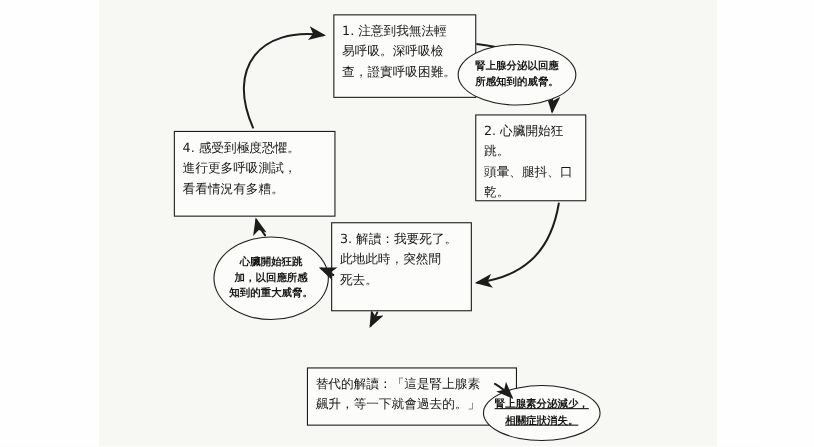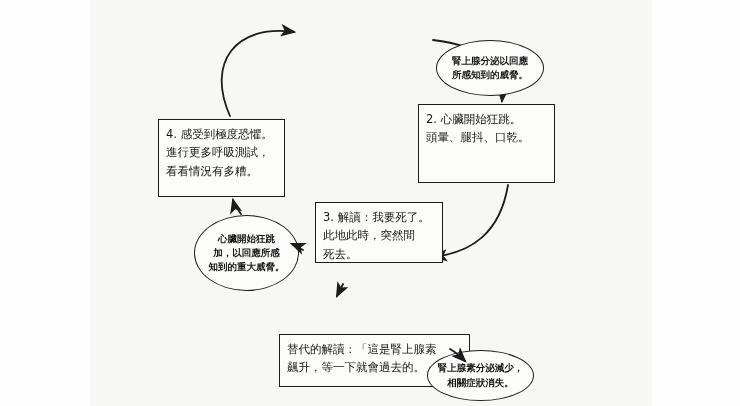--- a/index.html
+++ b/index.html
@@ -54,27 +54,27 @@
     display: flex;
     align-items: center;
     justify-content: center;
     text-align: center;
     font-size: 9.5px;
     font-weight: bold;
     line-height: 1.5;
     padding: 4px 8px;
   }
   #box-step1   { left: 303px; top: 13px;  width: 130px; height: 76px; }
-  #oval-resp   { left: 436px; top: 40px;  width: 108px; height: 56px; }
-  #box-step2   { left: 418px; top: 104px; width: 137px; height: 79px; }
-  #box-step4   { left: 158px; top: 119px; width: 127px; height: 78px; }
-  #box-step3   { left: 301px; top: 202px; width: 128px; height: 61px; margin-left: 14px; }
+  #oval-resp   { left: 416px; top: 40px;  width: 108px; height: 56px; }
+  #box-step2   { left: 432px; top: 104px; width: 101px; height: 79px; }
+  #box-step4   { left: 158px; top: 119px; width: 147px; height: 78px; }
+  #box-step3   { left: 301px; top: 202px; width: 128px; height: 81px; }
   #oval-incr   { left: 194px; top: 215px; width: 105px; height: 76px; }
   #box-alt     { left: 279px; top: 298px; width: 191px; height: 53px; margin-top: 36px; }
-  #oval-decr   { left: 427px; top: 350px; width: 107px; height: 51px; }
+  #oval-decr   { left: 439px; top: 350px; width: 107px; height: 51px; text-decoration: underline; }
 </style>
 </head>
 <body>
 
 <div class="canvas">
 
   <div class="scan-wash"></div>
 
   <svg class="arrows under" viewBox="0 0 740 406">
     <defs>
@@ -82,20 +82,23 @@
         <path d="M0,0 L10,4 L0,8 L2.5,4 z" fill="#1c1c1c"></path>
       </marker>
     </defs>
     <path class="link" marker-end="url(#ah1)" d="M 230 116 C 206 62 236 24 294 32"></path>
     <path class="link" marker-end="url(#ah1)" d="M 433 40 C 479 45 505 63 502 101"></path>
     <path class="link" marker-end="url(#ah1)" d="M 508 185 C 500 233 472 252 434 257"></path>
     <path class="link" marker-end="url(#ah1)" d="M 241 214 C 237 208 234 204 233 200"></path>
     <path class="link" marker-end="url(#ah1)" d="M 343 284 C 341 288 339 292 337 296"></path>
   </svg>
 
+  <div class="node rect" id="box-step1">1. 注意到我無法輕
+易呼吸。深呼吸檢
+查，證實呼吸困難。</div>
 
   <div class="node oval" id="oval-resp">腎上腺分泌以回應
 所感知到的威脅。</div>
 
   <div class="node rect" id="box-step2">2. 心臟開始狂跳。
 頭暈、腿抖、口乾。</div>
 
   <div class="node rect" id="box-step4">4. 感受到極度恐懼。
 進行更多呼吸測試，
 看看情況有多糟。</div>

